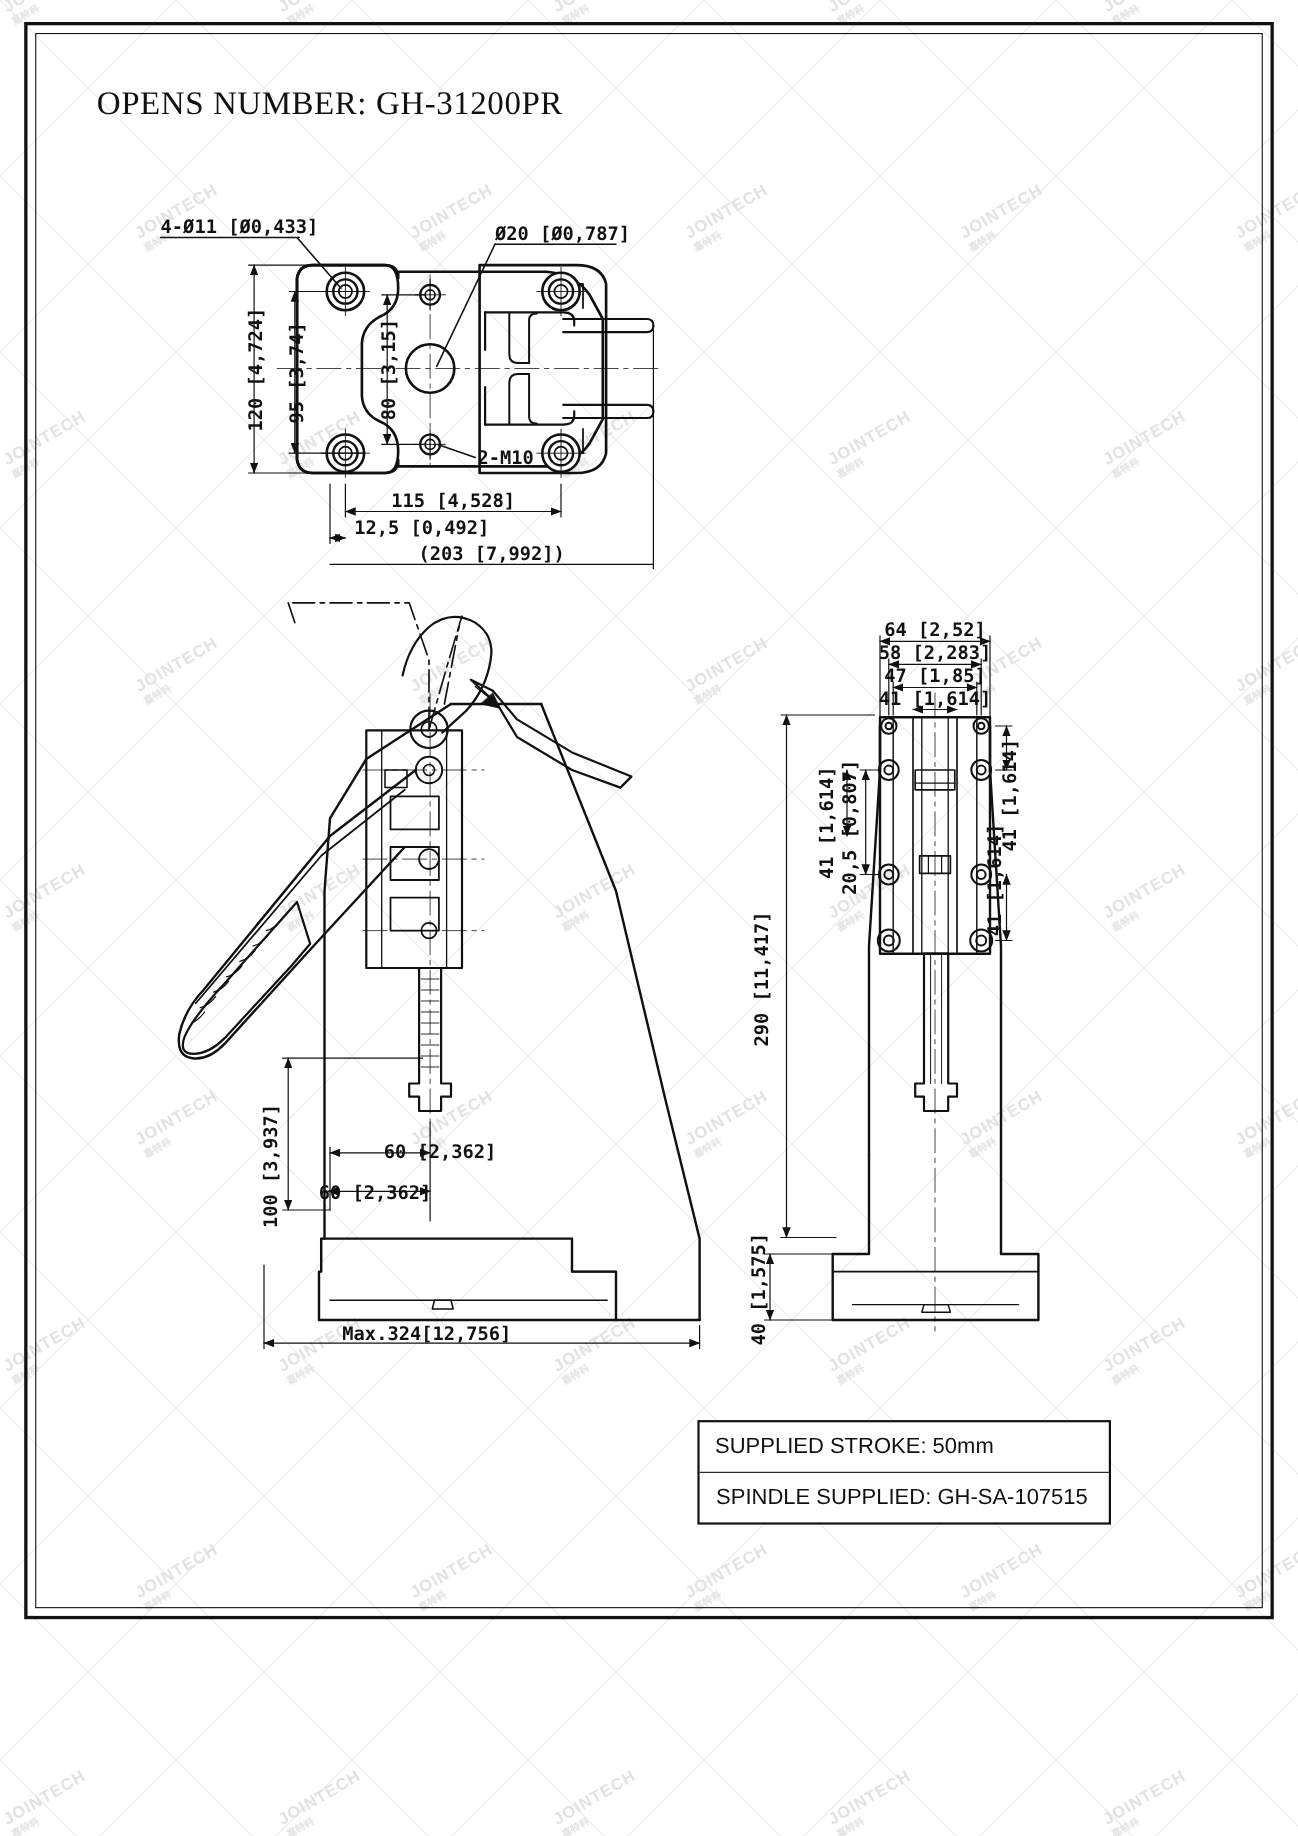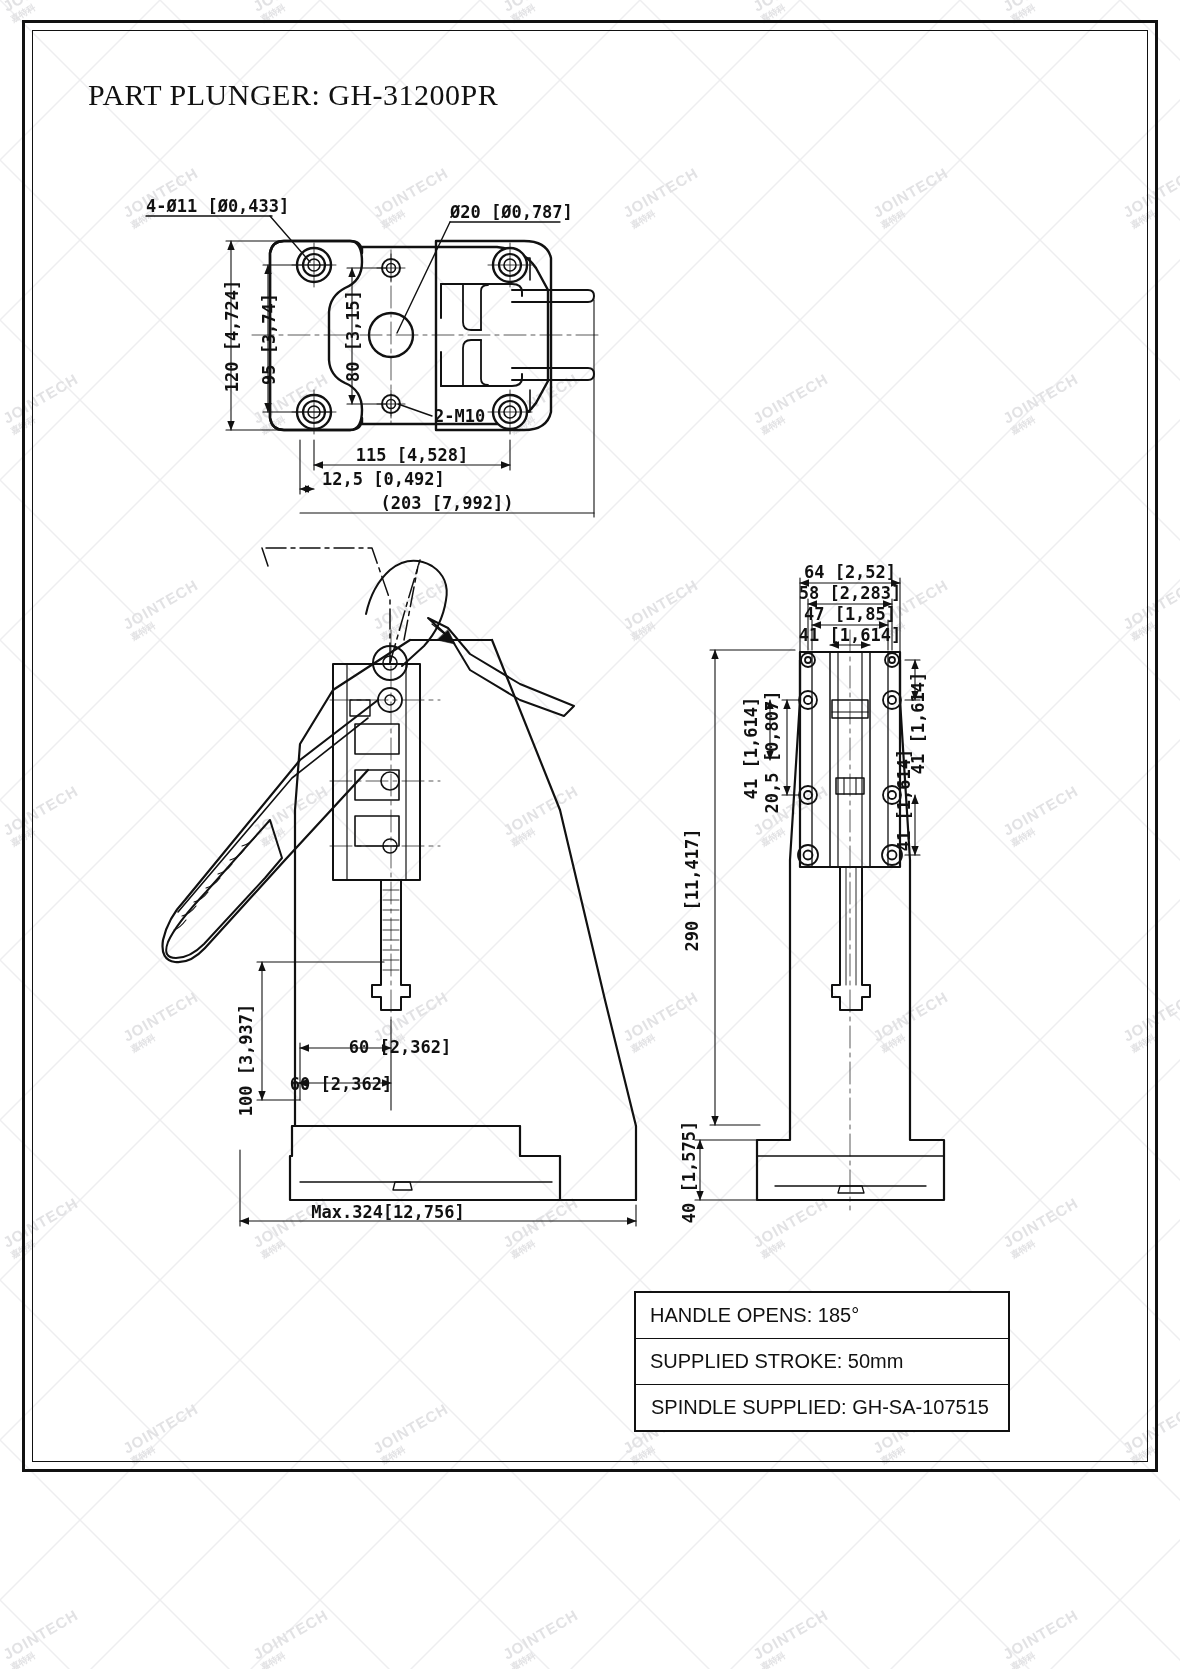--- a/index.html
+++ b/index.html
@@ -131,21 +131,21 @@
       <div class="wm" style="left: 0px; top: 1648px;">JOINTECH<span class="cn">嘉特科</span></div>
       <div class="wm" style="left: 250px; top: 1648px;">JOINTECH<span class="cn">嘉特科</span></div>
       <div class="wm" style="left: 500px; top: 1648px;">JOINTECH<span class="cn">嘉特科</span></div>
       <div class="wm" style="left: 750px; top: 1648px;">JOINTECH<span class="cn">嘉特科</span></div>
       <div class="wm" style="left: 1000px; top: 1648px;">JOINTECH<span class="cn">嘉特科</span></div>
     </div>
 
   <div class="outer-border"></div>
   <div class="inner-border"></div>
 
-  <div id="title-text">PART PLUNGER:  GH-31200PR</div>
+  <div id="title-text">OPENS NUMBER:  GH-31200PR</div>
 
   <svg id="drawing-svg" viewBox="0 0 1180 1669" xmlns="http://www.w3.org/2000/svg">
     <defs>
       <marker id="ar" markerWidth="9" markerHeight="7" refX="8.5" refY="3.5" orient="auto">
         <polygon points="0,0 9,3.5 0,7" fill="#111"></polygon>
       </marker>
       <marker id="arS" markerWidth="9" markerHeight="7" refX="0.5" refY="3.5" orient="auto">
         <polygon points="9,0 0,3.5 9,7" fill="#111"></polygon>
       </marker>
       <g id="gBolt">
@@ -429,18 +429,17 @@
       <text x="757" y="748" transform="rotate(-90 757 748)" text-anchor="middle">41 [1,614]</text>
       <text x="778" y="752" transform="rotate(-90 778 752)" text-anchor="middle">20,5 [0,807]</text>
       <text x="924" y="723" transform="rotate(-90 924 723)" text-anchor="middle">41 [1,614]</text>
       <text x="910" y="800" transform="rotate(-90 910 800)" text-anchor="middle">41 [1,614]</text>
       <text x="698" y="890" transform="rotate(-90 698 890)" text-anchor="middle">290 [11,417]</text>
       <text x="695" y="1172" transform="rotate(-90 695 1172)" text-anchor="middle">40 [1,575]</text>
     </g>
   </svg>
 
   <div id="spec-table">
-    <div class="row">HANDLE OPENS: 185°</div>
     <div class="row">SUPPLIED STROKE: 50mm</div>
     <div class="row">SPINDLE SUPPLIED: GH-SA-107515</div>
   </div>
 
 </div>
 
 </body></html>

